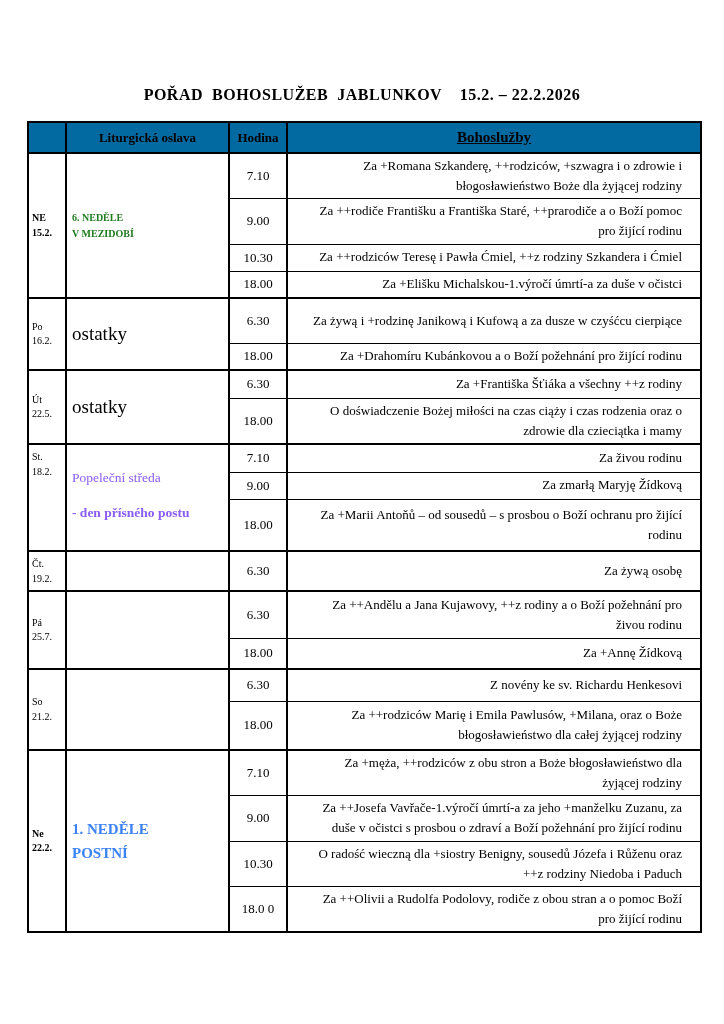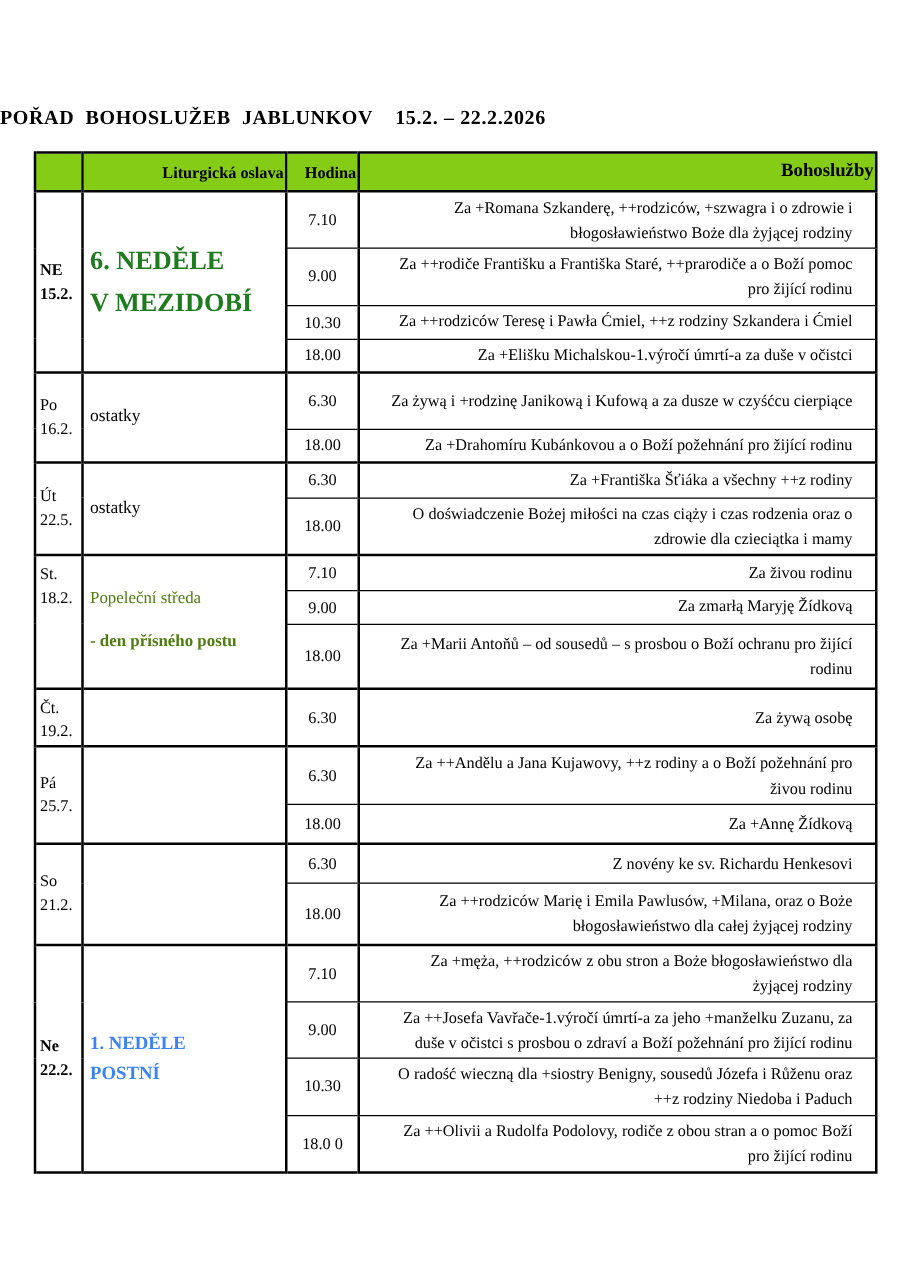--- a/index.html
+++ b/index.html
@@ -4,20 +4,21 @@
 <style>
   html,body{margin:0;padding:0;background:#ffffff;}
   body{
     width:724px;height:1024px;
     font-family:"Liberation Serif","DejaVu Serif",serif;
     color:#000;
     position:relative;
   }
   .title{
     margin-top:86px;
+    text-align:center;
     font-size:16px;
     font-weight:bold;
     white-space:pre;
     letter-spacing:0.5px;
   }
   table.sched{
     border-collapse:collapse;
     table-layout:fixed;
     margin:17px 0 0 27px;
     width:673px;
@@ -33,44 +34,44 @@
   tr.sec-start td{border-top-width:2px;}
   thead th{border-bottom-width:2px;}
   .col-day{width:38px;}
   .col-lit{width:163px;}
   .col-time{width:58px;}
   .col-svc{width:414px;}
   thead th{
     height:27px;
     font-size:13px;
     font-weight:bold;
-    text-align:right;
-    background:#84cc16;
-  }
-  thead th.svc-h{font-size:15px;}
+    text-align:center;
+    background:#0369a1;
+  }
+  thead th.svc-h{font-size:15px;text-decoration:underline;}
   td.day{
-    font-size:13px;
+    font-size:10px;
     padding-left:3px;
     line-height:1.45;
   }
   td.day.bold{font-weight:bold;}
   td.day.top{vertical-align:top;padding-top:5px;}
   td.lit{
-    font-size:14px;
+    font-size:19px;
     padding-left:5px;
     line-height:1.4;
   }
   td.lit.green{
     color:#1e7b1e;
     font-weight:bold;
-    font-size:21px;
+    font-size:10px;
     line-height:1.6;
   }
   td.lit.purple{
-    color:#4d7c0f;
+    color:#8b5cf6;
     vertical-align:top;
     padding-top:24px;
     font-size:13.5px;
   }
   td.lit.purple .line2{margin-top:16px;font-weight:bold;}
   td.lit.purpleb{
     color:#3b82f6;
     font-weight:bold;
     font-size:15px;
     line-height:1.6;

